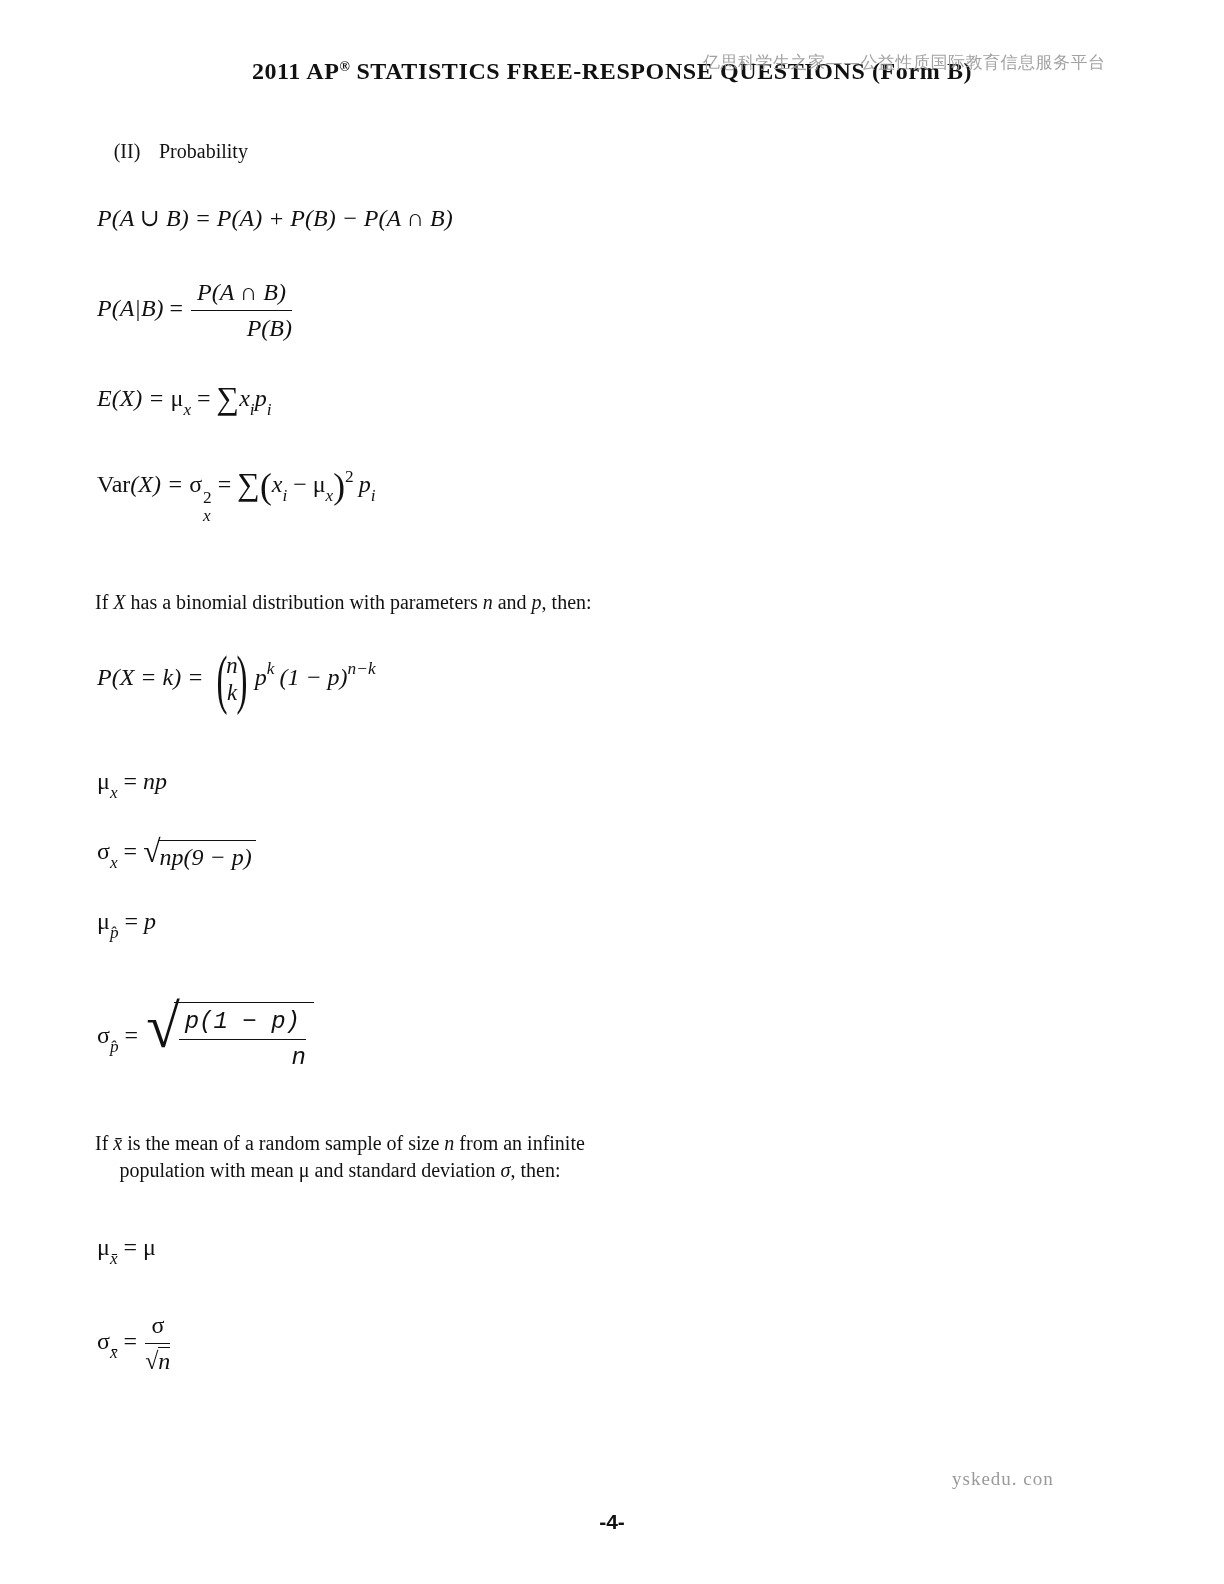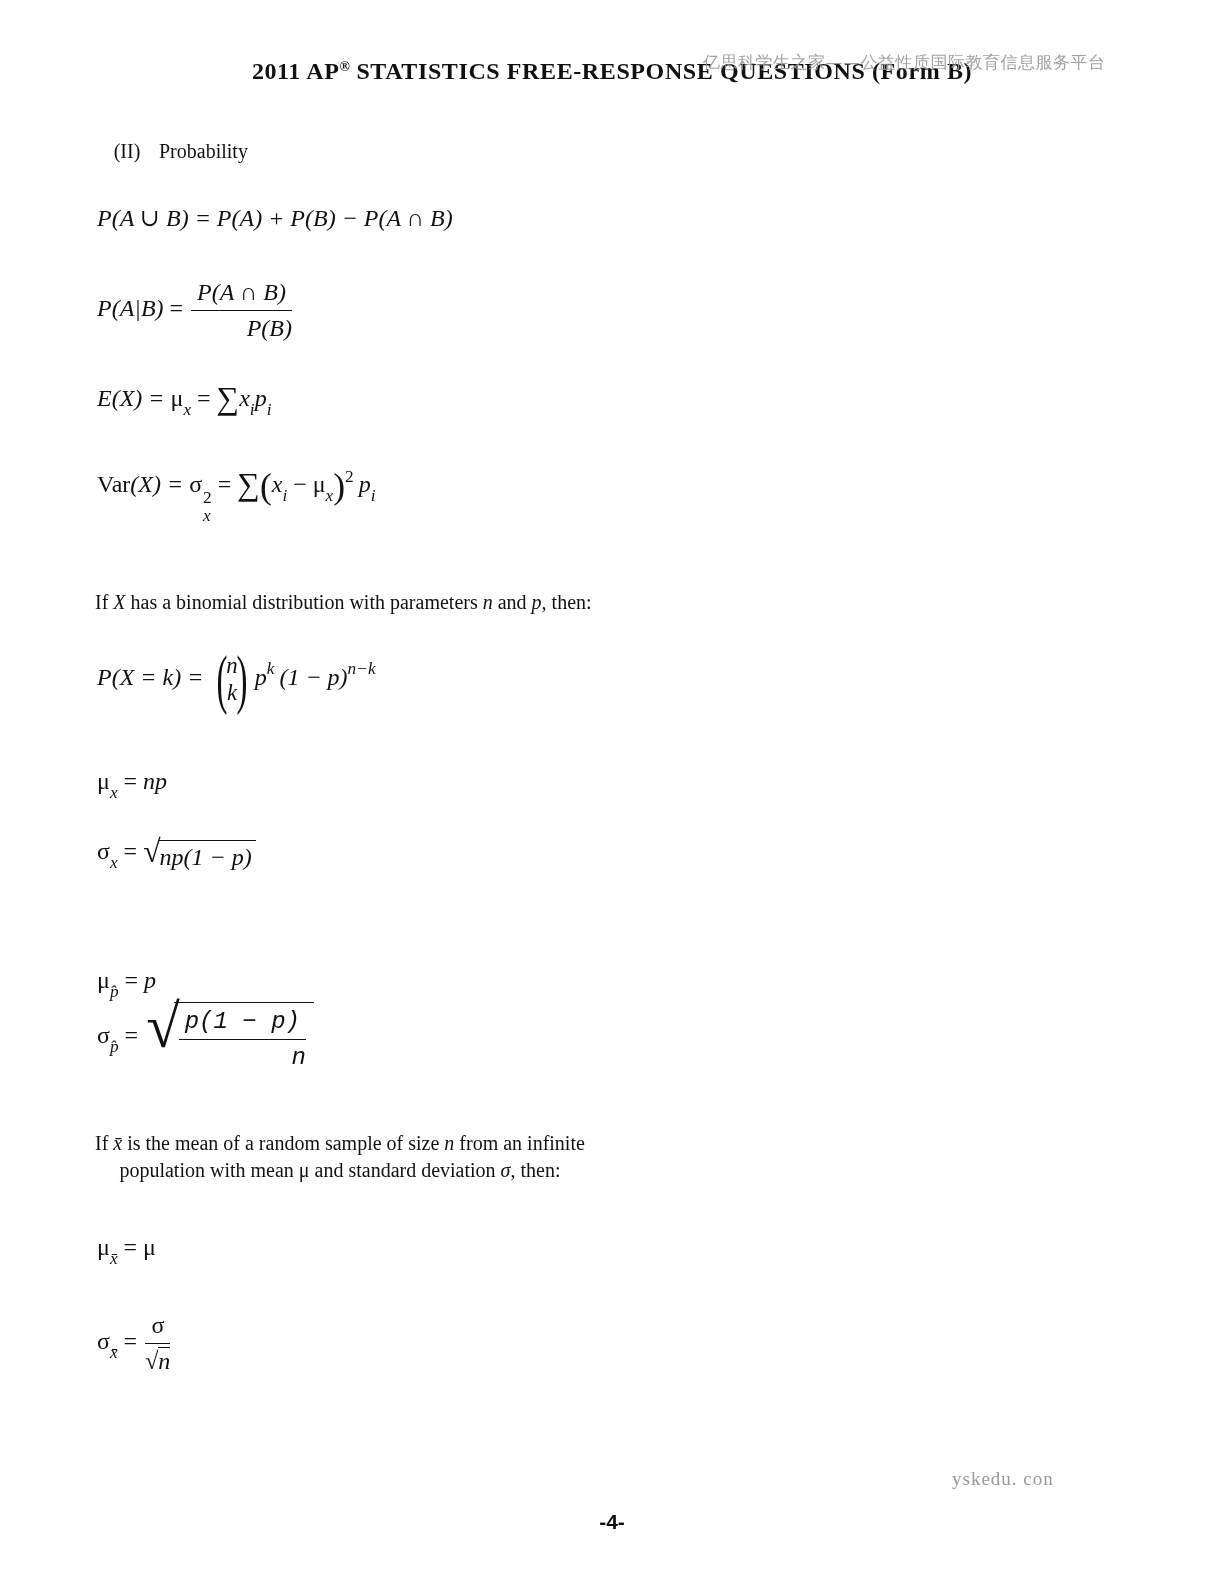--- a/index.html
+++ b/index.html
@@ -104,24 +104,24 @@
           <span class="v">n</span>
           <span class="v">k</span>
         </span>
         <span class="bparen bright">)</span>
       </span><span class="v">p</span><span class="sup">k</span><span class="v ml">(1 − p)</span><span class="sup">n−k</span></div>
 
   <div class="math" style="top:766px"><span class="rm">μ</span><span class="sub">x</span><span class="rm"> = </span><span class="v">np</span></div>
 
   <div class="math" style="top:836px"><span class="rm">σ</span><span class="sub">x</span><span class="rm"> = </span><span class="sqrt">
         <span class="rad">√</span>
-        <span class="radbody v">np(1 − p)</span>
+        <span class="radbody v">np(9 − p)</span>
       </span></div>
 
-  <div class="math" style="top:965px"><span class="rm">μ</span><span class="sub">p̂</span><span class="rm"> = </span><span class="v">p</span></div>
+  <div class="math" style="top:906px"><span class="rm">μ</span><span class="sub">p̂</span><span class="rm"> = </span><span class="v">p</span></div>
 
   <div class="math" style="top:1002px"><span class="rm">σ</span><span class="sub">p̂</span><span class="rm"> = </span><span class="sqrtT">
         <span class="radT">√</span>
         <span class="radbodyT"><span class="frac">
             <span class="fr-num v">p(1 − p)</span>
             <span class="fr-den v">n</span>
           </span></span>
       </span></div>
 
   <div class="text" style="top:1130px">

